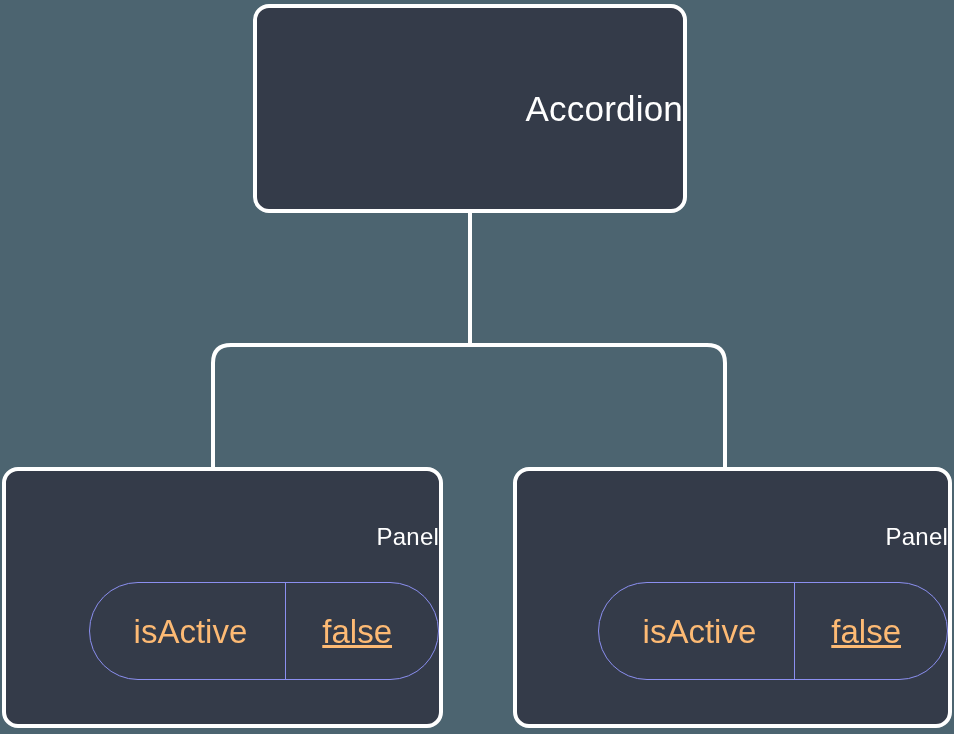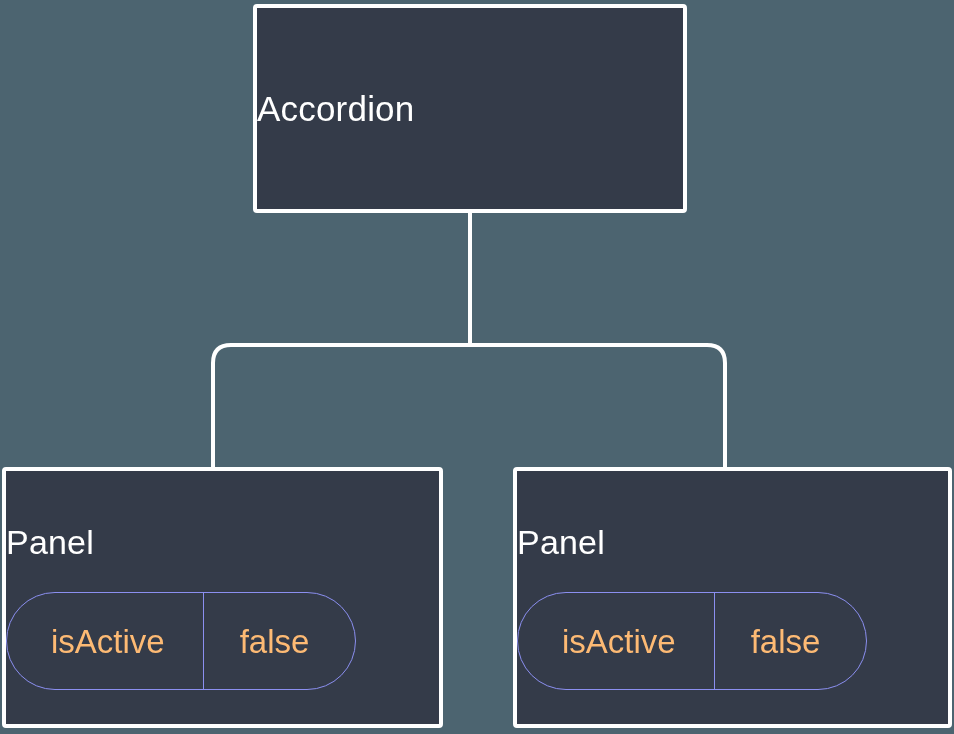--- a/index.html
+++ b/index.html
@@ -25,24 +25,24 @@
     top: 0;
     width: 954px;
     height: 734px;
     pointer-events: none;
   }
   .node {
     position: absolute;
     box-sizing: border-box;
     background: #343b49;
     border: 4px solid #ffffff;
-    border-radius: 4px;
+    border-radius: 16px;
     display: flex;
     flex-direction: column;
-    align-items: flex-start;
+    align-items: flex-end;
     justify-content: center;
   }
   .node-root {
     left: 253px;
     top: 4px;
     width: 434px;
     height: 209px;
   }
   .node-child-left {
     left: 2px;
@@ -63,21 +63,21 @@
     font-size: 35px;
     font-weight: 400;
     letter-spacing: 0.2px;
     line-height: 1;
     text-align: center;
     white-space: nowrap;
   }
   .node-child-left .node-title,
   .node-child-right .node-title {
     margin-top: 54px;
-    font-size: 34px;
+    font-size: 24px;
   }
   .state-pill {
     margin-top: 33px;
     display: flex;
     align-items: stretch;
     border: 1.6px solid #8b8ff0;
     border-radius: 999px;
     height: 98px;
     box-sizing: border-box;
     overflow: hidden;
@@ -91,20 +91,21 @@
     font-size: 33px;
     line-height: 1;
     white-space: nowrap;
   }
   .pill-key {
     padding: 0 38px 0 44px;
   }
   .pill-value {
     padding: 0 46px 0 36px;
     border-left: 1.6px solid #8b8ff0;
+    text-decoration: underline;
   }
 </style>
 </head>
 <body>
 
 <div id="tree-canvas">
 
   <svg id="connector-layer" viewBox="0 0 954 734" xmlns="http://www.w3.org/2000/svg">
     <path d="M 470 209 L 470 345" fill="none" stroke="#ffffff" stroke-width="4" stroke-linecap="butt"></path>
     <path d="M 213 470 L 213 363 Q 213 345 231 345 L 707 345 Q 725 345 725 363 L 725 470" fill="none" stroke="#ffffff" stroke-width="4" stroke-linecap="butt"></path>

